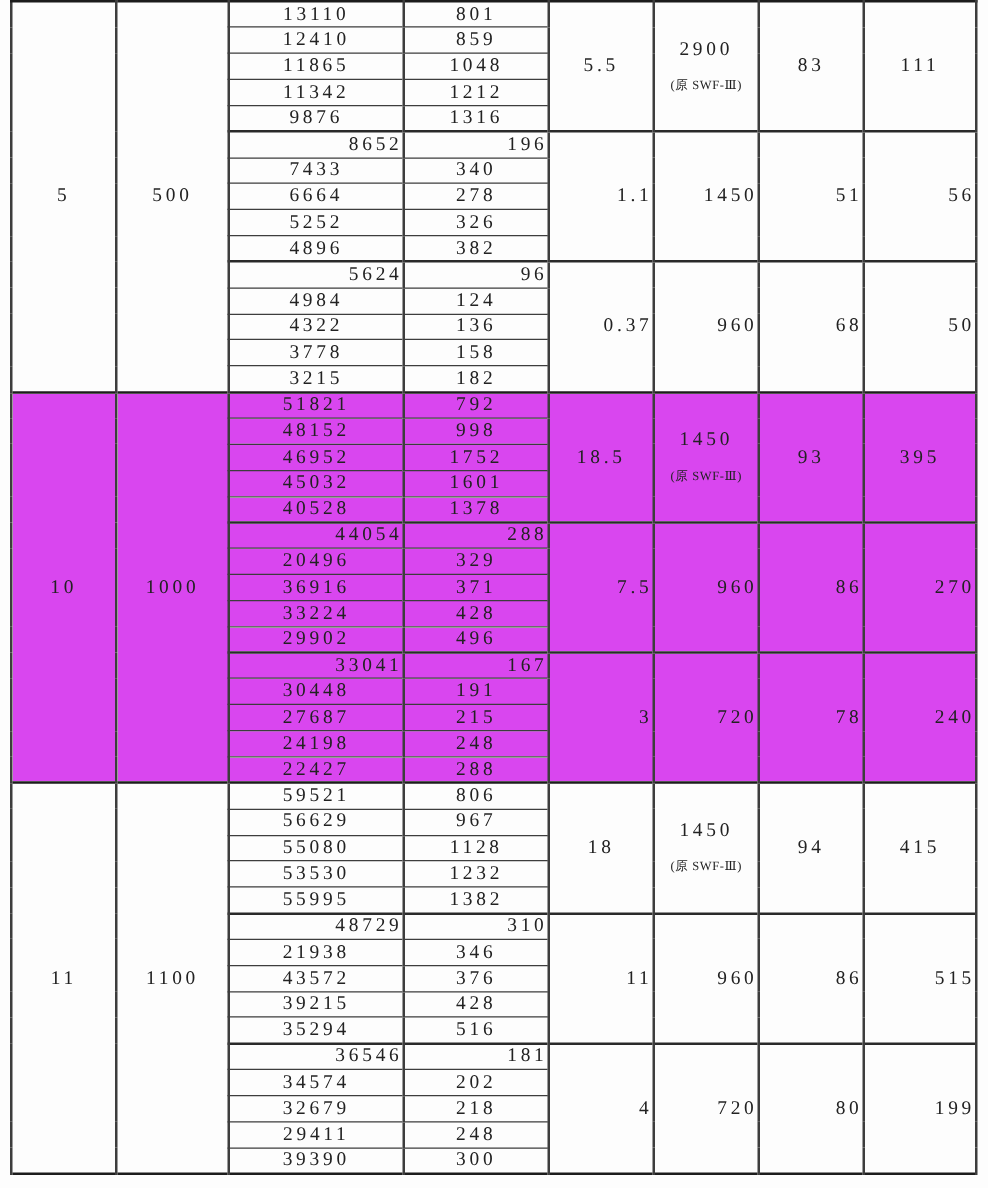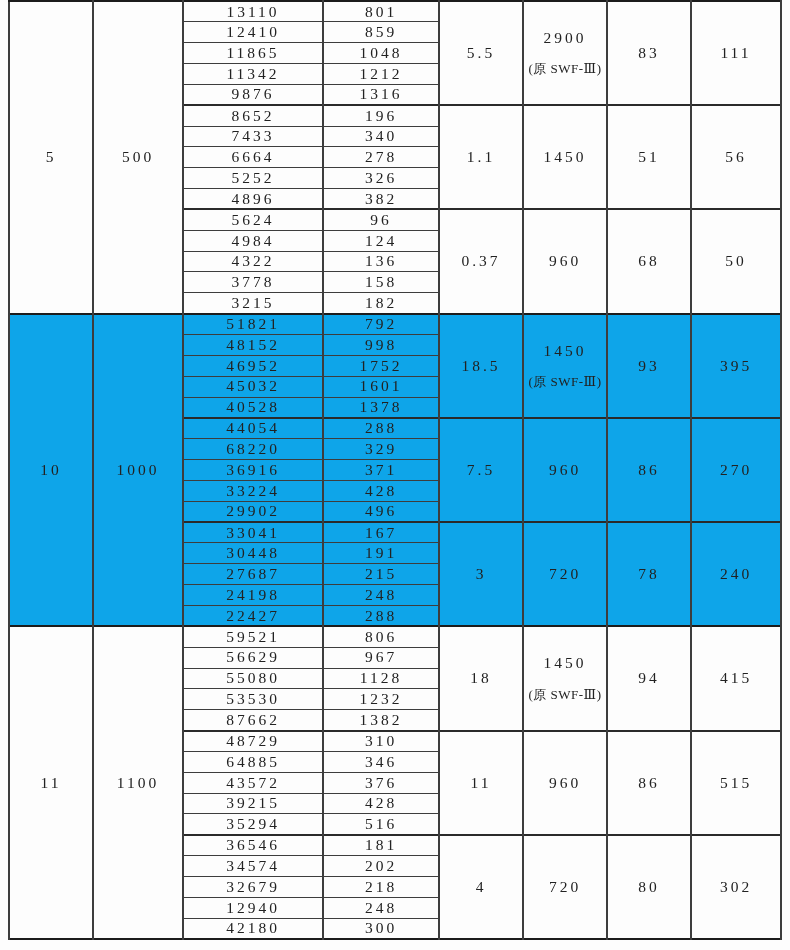--- a/index.html
+++ b/index.html
@@ -29,27 +29,27 @@
     text-align: center;
     vertical-align: middle;
     padding: 0;
     font-size: 15.5px;
     letter-spacing: 3px;
     line-height: 1.05;
     white-space: nowrap;
     overflow: hidden;
   }
   
-  tr.group-start td { border-top-width: 2px; border-top-color: #2a2a2a; }
+  tr.group-start td { border-top-width: 2px; border-top-color: #2a2a2a; text-align: right; }
   
   tr.section-start td { border-top-width: 2px; border-top-color: #1c1c1c; }
   
-  tr.shaded td { background: #0ea5e9; }
+  tr.shaded td { background: #d946ef; }
   td .note {
-    font-size: 13px;
+    font-size: 10px;
     letter-spacing: 0.5px;
     margin-top: 16px;
   }
 </style>
 </head>
 <body>
 
 <div class="table-wrap">
   <table class="spec">
     <colgroup>
@@ -177,21 +177,21 @@
           <td>44054</td>
           <td>288</td>
           <td rowspan="5">7.5</td>
           <td rowspan="5">
             <div>960</div>
           </td>
           <td rowspan="5">86</td>
           <td rowspan="5">270</td>
         </tr>
         <tr class="shaded">
-          <td>68220</td>
+          <td>20496</td>
           <td>329</td>
         </tr>
         <tr class="shaded">
           <td>36916</td>
           <td>371</td>
         </tr>
         <tr class="shaded">
           <td>33224</td>
           <td>428</td>
         </tr>
@@ -244,35 +244,35 @@
         </tr>
         <tr>
           <td>55080</td>
           <td>1128</td>
         </tr>
         <tr>
           <td>53530</td>
           <td>1232</td>
         </tr>
         <tr>
-          <td>87662</td>
+          <td>55995</td>
           <td>1382</td>
         </tr>
         <tr class="group-start">
           <td>48729</td>
           <td>310</td>
           <td rowspan="5">11</td>
           <td rowspan="5">
             <div>960</div>
           </td>
           <td rowspan="5">86</td>
           <td rowspan="5">515</td>
         </tr>
         <tr>
-          <td>64885</td>
+          <td>21938</td>
           <td>346</td>
         </tr>
         <tr>
           <td>43572</td>
           <td>376</td>
         </tr>
         <tr>
           <td>39215</td>
           <td>428</td>
         </tr>
@@ -281,33 +281,33 @@
           <td>516</td>
         </tr>
         <tr class="group-start">
           <td>36546</td>
           <td>181</td>
           <td rowspan="5">4</td>
           <td rowspan="5">
             <div>720</div>
           </td>
           <td rowspan="5">80</td>
-          <td rowspan="5">302</td>
+          <td rowspan="5">199</td>
         </tr>
         <tr>
           <td>34574</td>
           <td>202</td>
         </tr>
         <tr>
           <td>32679</td>
           <td>218</td>
         </tr>
         <tr>
-          <td>12940</td>
+          <td>29411</td>
           <td>248</td>
         </tr>
         <tr>
-          <td>42180</td>
+          <td>39390</td>
           <td>300</td>
         </tr>
       </tbody>
   </table>
 </div>
 
 </body></html>

